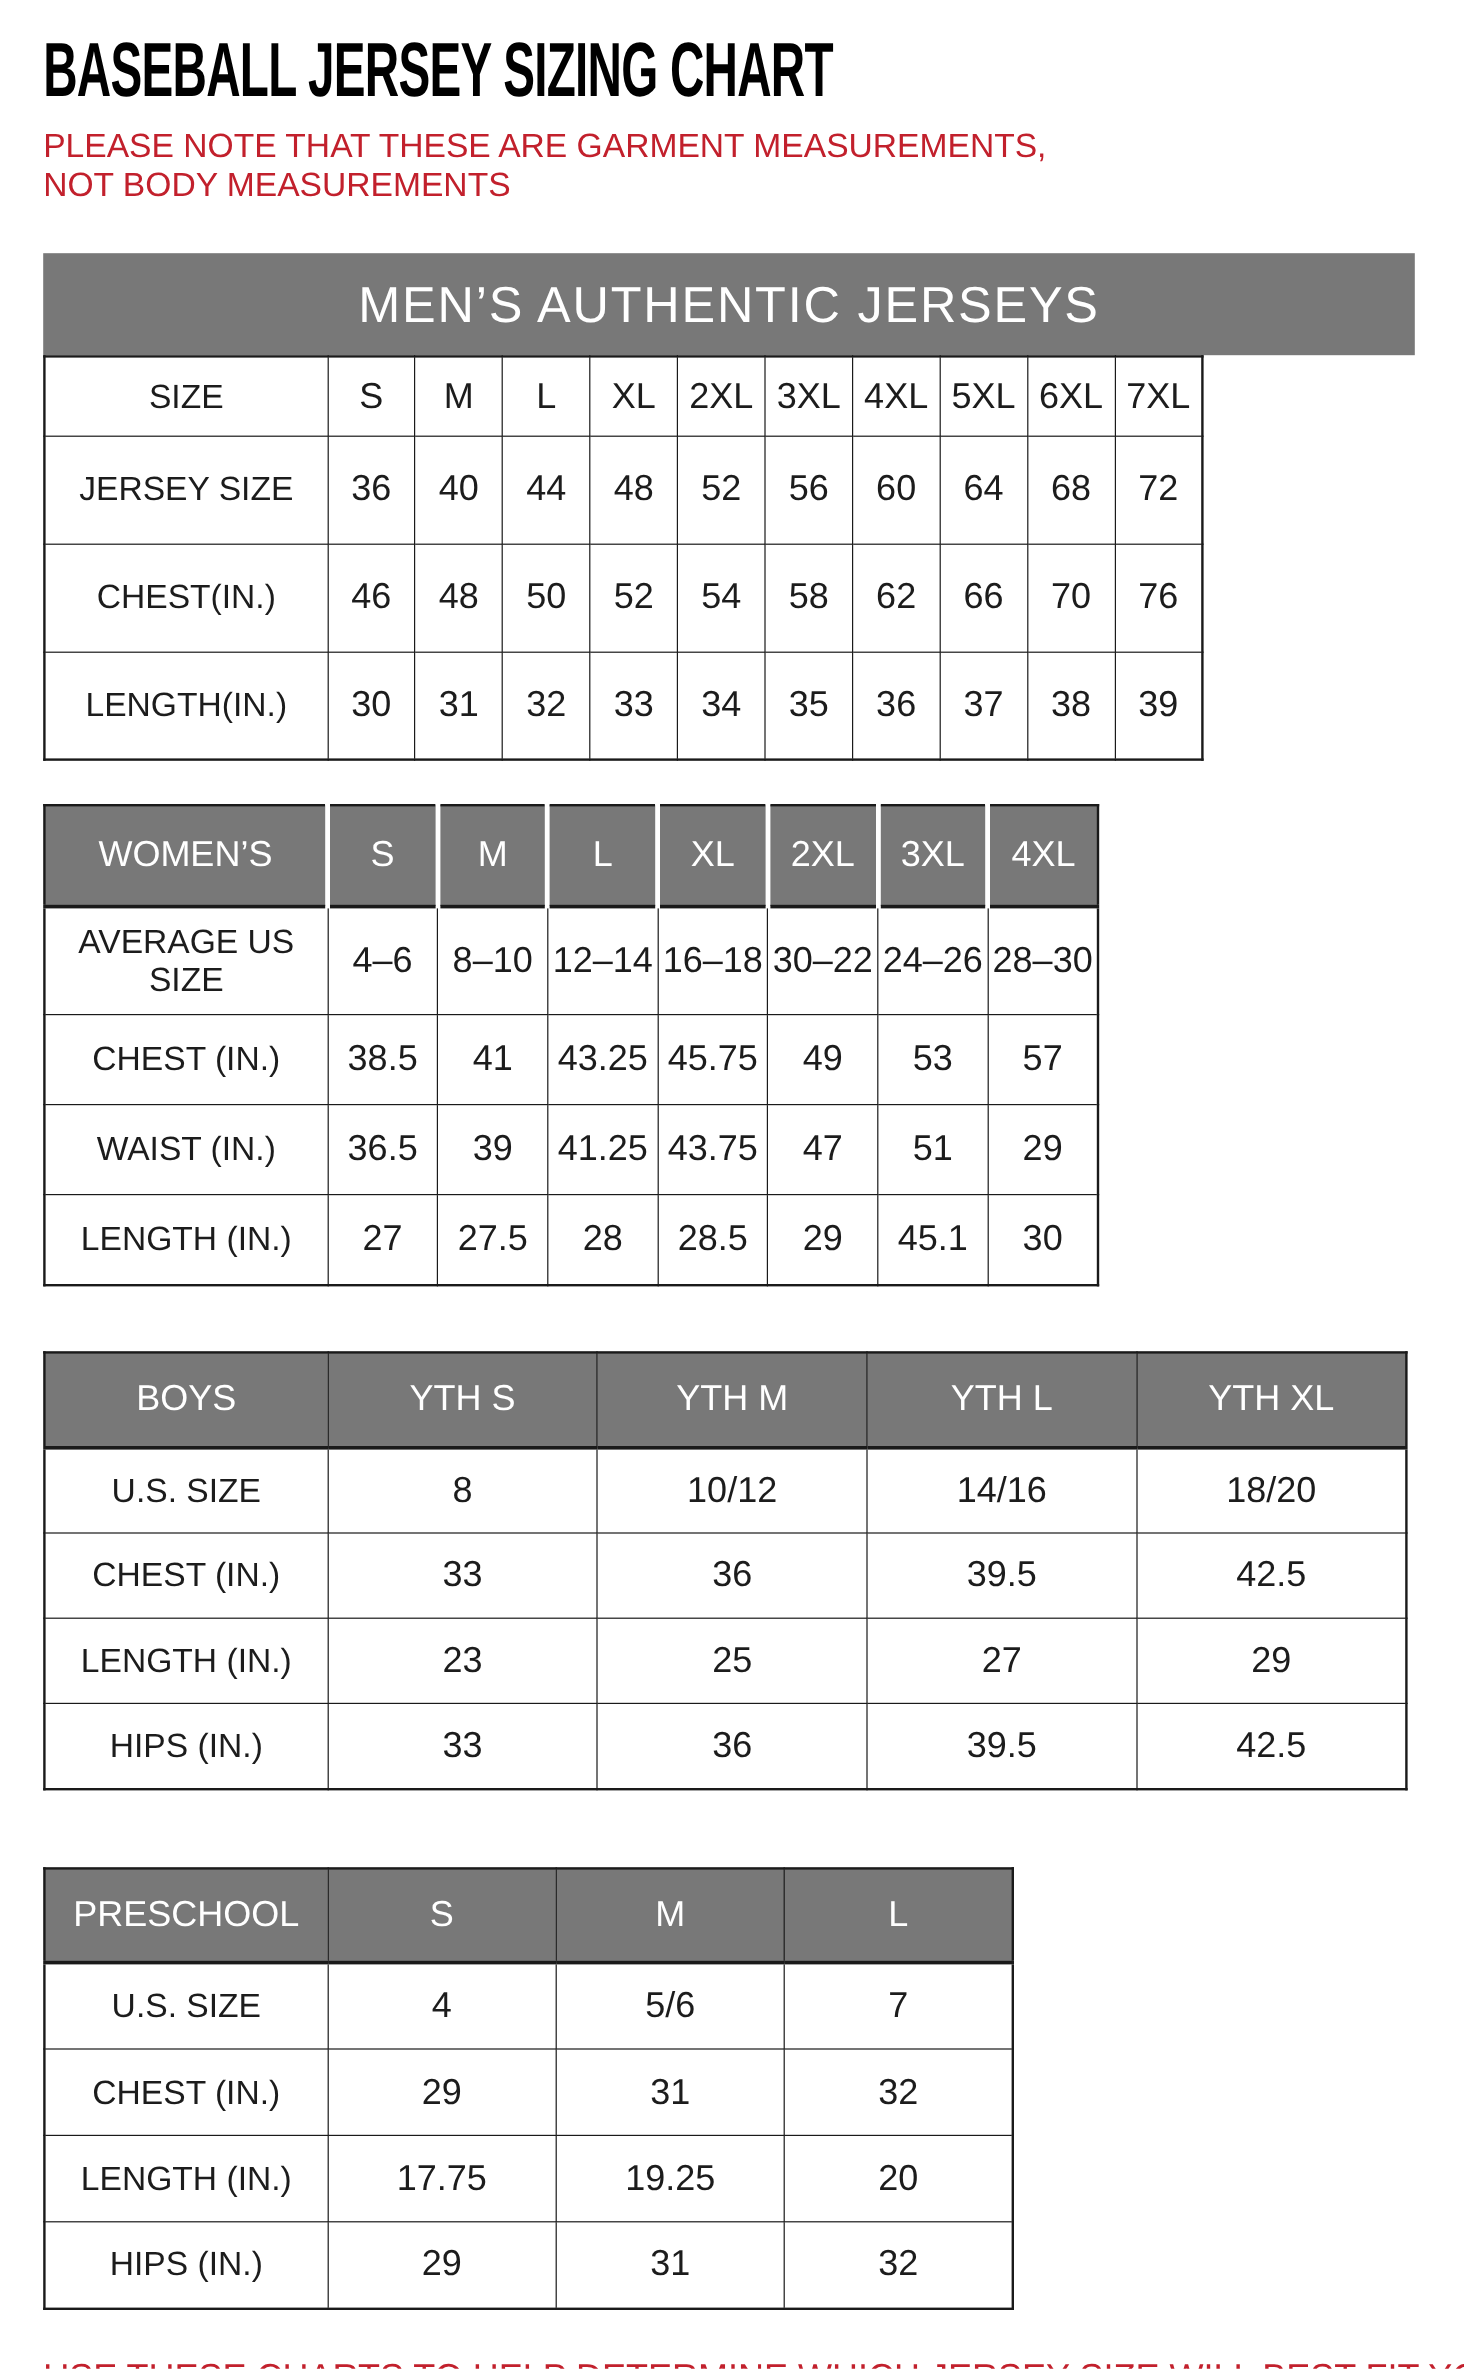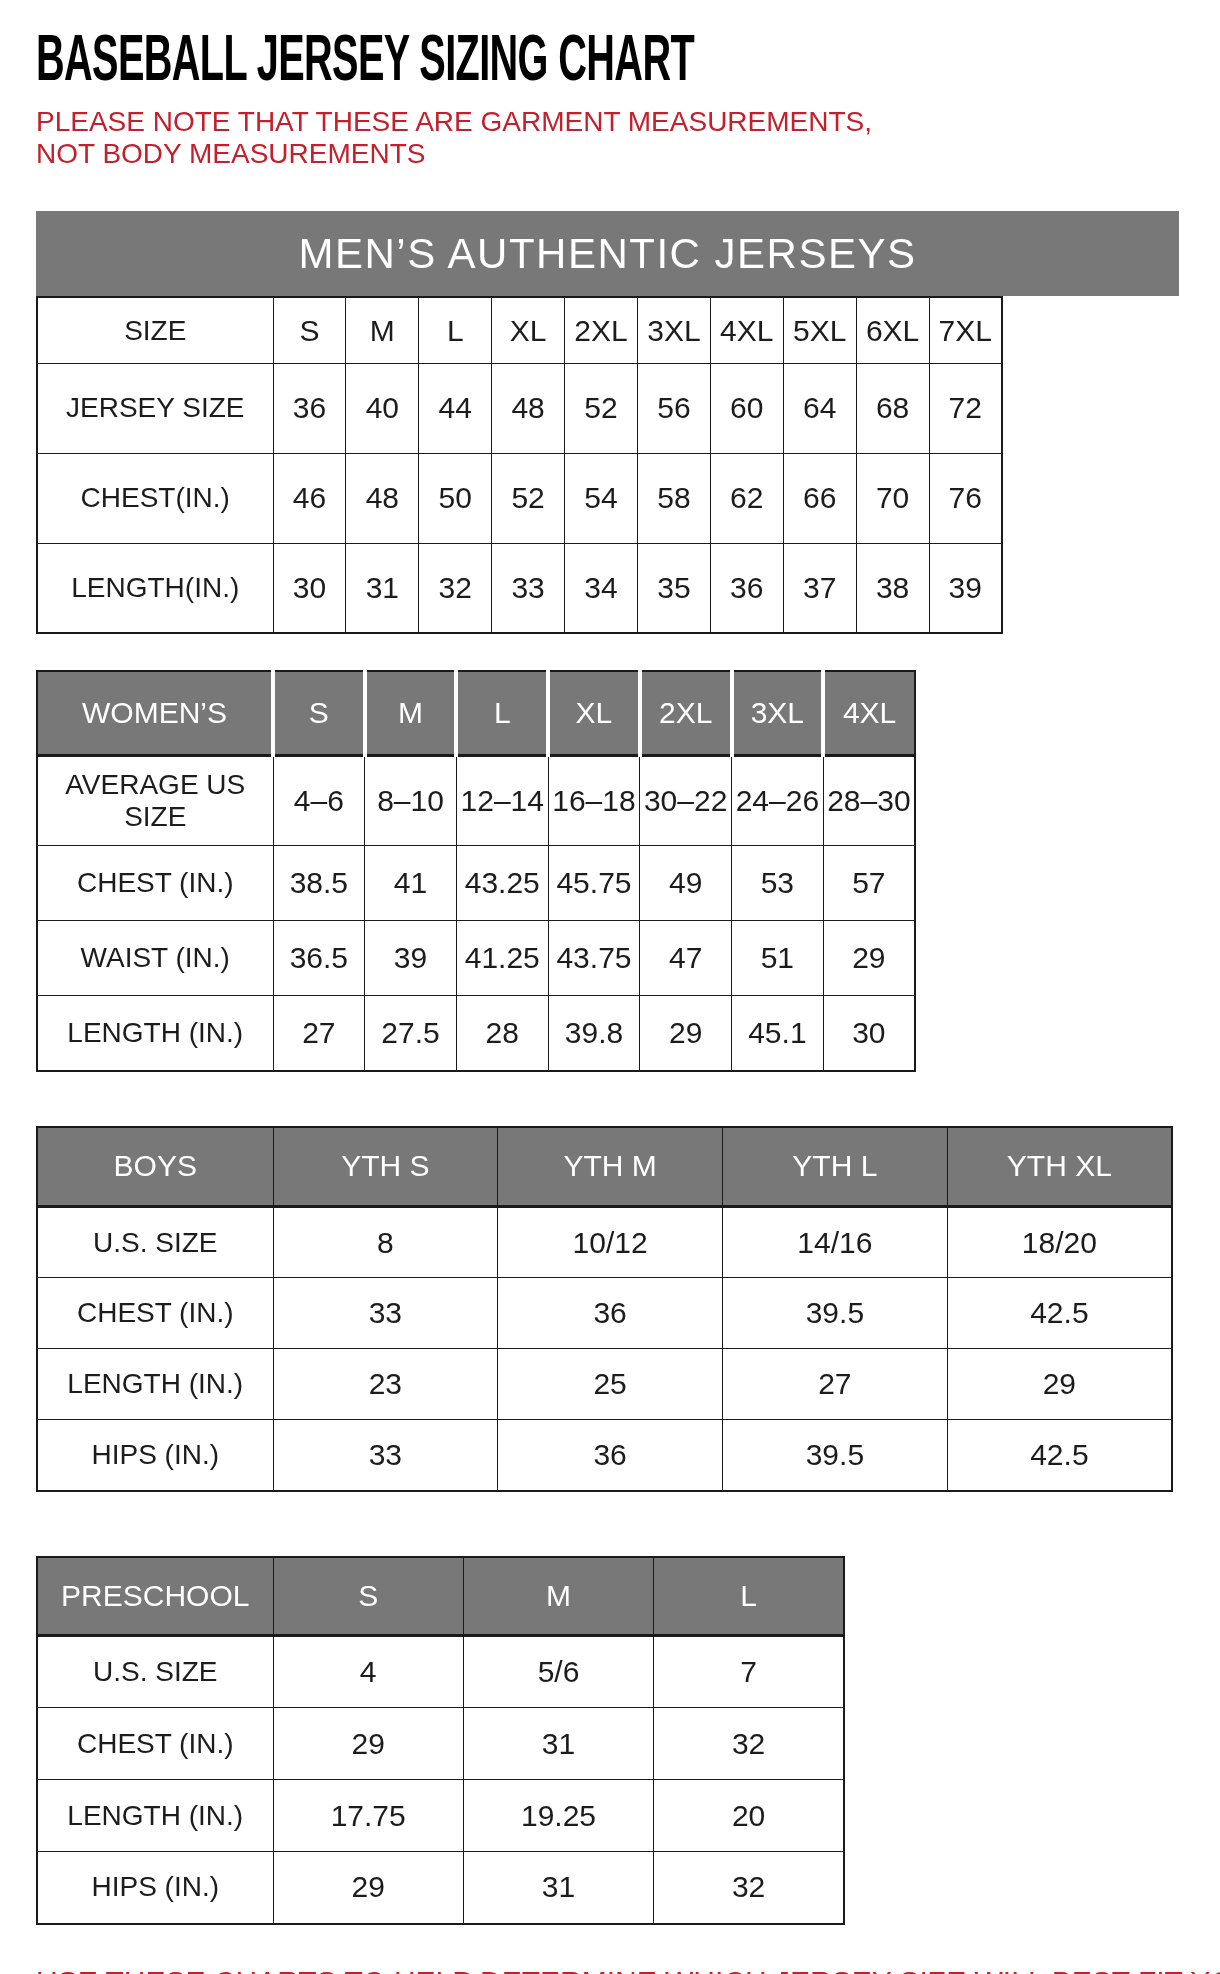--- a/index.html
+++ b/index.html
@@ -199,21 +199,21 @@
           <td class="value">43.75</td>
           <td class="value">47</td>
           <td class="value">51</td>
           <td class="value">29</td>
         </tr>
         <tr class="data-row">
           <th class="label">LENGTH (IN.)</th>
           <td class="value">27</td>
           <td class="value">27.5</td>
           <td class="value">28</td>
-          <td class="value">39.8</td>
+          <td class="value">28.5</td>
           <td class="value">29</td>
           <td class="value">45.1</td>
           <td class="value">30</td>
         </tr>
       </tbody>
     </table>
 
   <table class="tbl boys">
       <colgroup>
         <col class="col-label">

